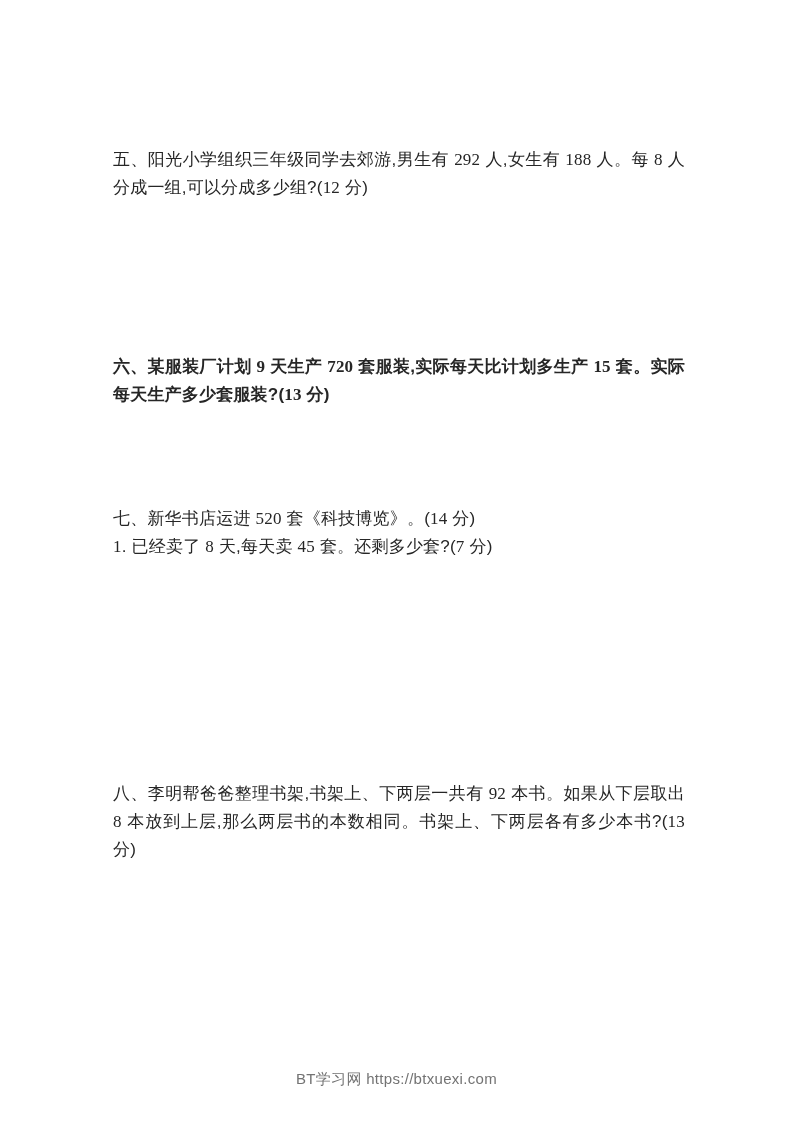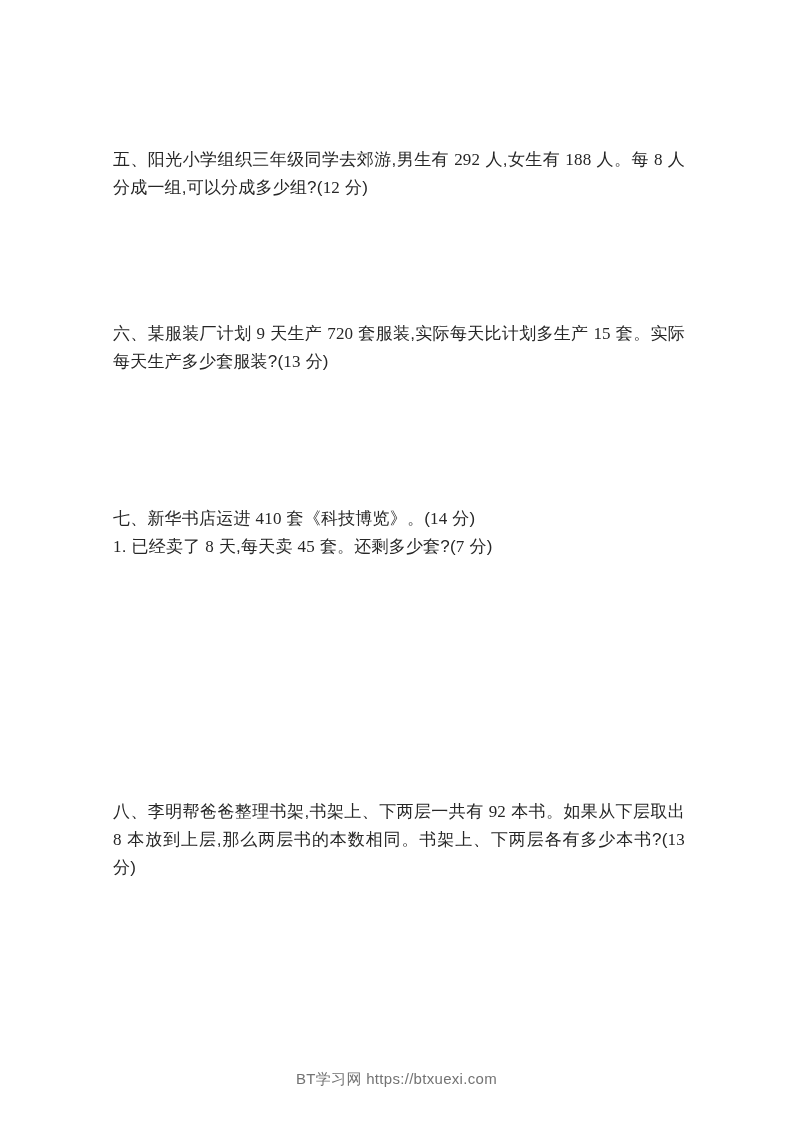--- a/index.html
+++ b/index.html
@@ -47,31 +47,31 @@
 </style>
 </head>
 <body>
 
 <div class="page">
 
   <section class="qblock" style="top:146px;">
     <p>五、阳光小学组织三年级同学去郊游,男生有 <span class="num">292</span> 人,女生有 <span class="num">188</span> 人。每 <span class="num">8</span> 人分成一组,可以分成多少组?(<span class="num">12</span> 分)</p>
   </section>
 
-  <section class="qblock" style="top:320px;">
+  <section class="qblock" style="top:353px;font-weight:bold;">
     <p>六、某服装厂计划 <span class="num">9</span> 天生产 <span class="num">720</span> 套服装,实际每天比计划多生产 <span class="num">15</span> 套。实际每天生产多少套服装?(<span class="num">13</span> 分)</p>
   </section>
 
   <section class="qblock" style="top:505px;">
-    <p>七、新华书店运进 <span class="num">410</span> 套《科技博览》。(<span class="num">14</span> 分)</p>
+    <p>七、新华书店运进 <span class="num">520</span> 套《科技博览》。(<span class="num">14</span> 分)</p>
     <p><span class="num">1</span>. 已经卖了 <span class="num">8</span> 天,每天卖 <span class="num">45</span> 套。还剩多少套?(<span class="num">7</span> 分)</p>
   </section>
 
 
-  <section class="qblock" style="top:798px;">
+  <section class="qblock" style="top:780px;">
     <p>八、李明帮爸爸整理书架,书架上、下两层一共有 <span class="num">92</span> 本书。如果从下层取出 <span class="num">8</span> 本放到上层,那么两层书的本数相同。书架上、下两层各有多少本书?(<span class="num">13</span> 分)</p>
   </section>
 
   <div class="footer">
     <span>BT学习网 https://btxuexi.com</span>
   </div>
 
 </div>
 
 </body></html>

